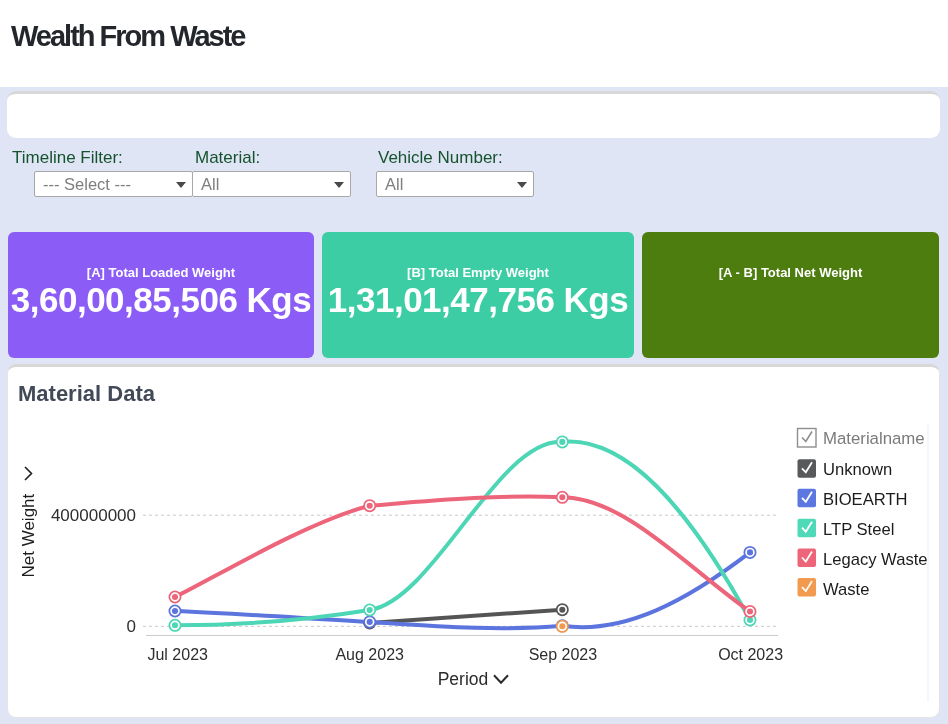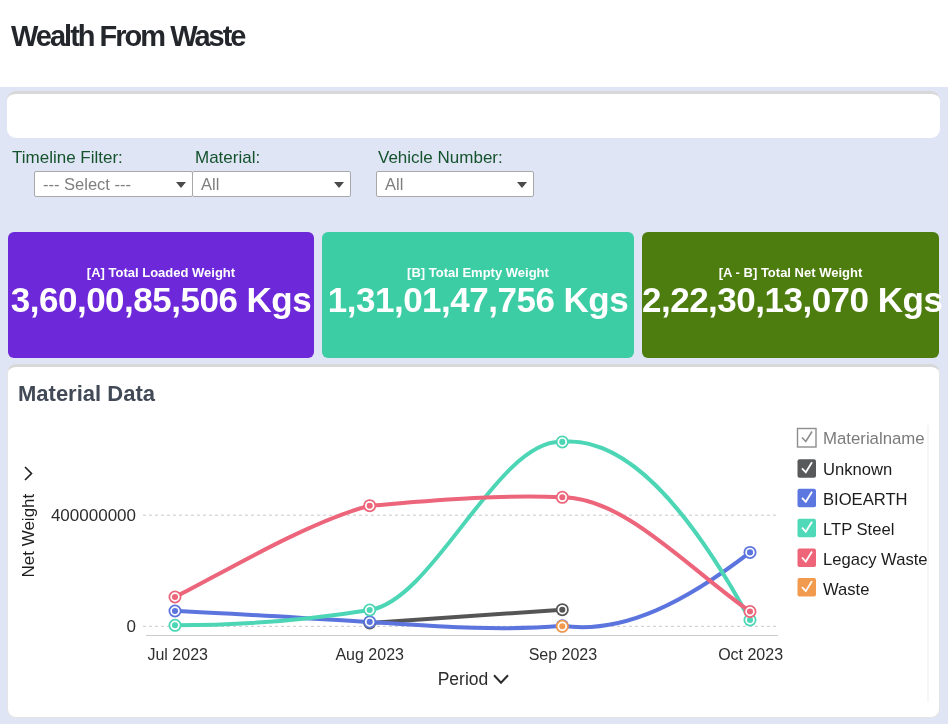--- a/index.html
+++ b/index.html
@@ -37,31 +37,30 @@
   <div id="lav"></div>
   <div class="whitebox" id="box1"></div>
 
   <div class="flabel" style="left:12px;">Timeline Filter:</div>
   <div class="flabel" style="left:195px;">Material:</div>
   <div class="flabel" style="left:378px;">Vehicle Number:</div>
   <div class="sel" style="left:10px;width:159px;margin-left:24px;">--- Select ---<span class="arr"></span></div>
   <div class="sel" style="left:192px;width:159px;">All<span class="arr"></span></div>
   <div class="sel" style="left:376px;width:158px;">All<span class="arr"></span></div>
 
-  <div class="card" style="left:8px;width:306px;background:#6d28d9;">
+  <div class="card" style="left:8px;width:306px;background:#8b5cf6;">
     <div class="t">[A] Total Loaded Weight</div>
     <div class="n">3,60,00,85,506 Kgs</div>
   </div>
   <div class="card" style="left:322px;width:312px;background:#3ccda4;">
     <div class="t">[B] Total Empty Weight</div>
     <div class="n">1,31,01,47,756 Kgs</div>
   </div>
   <div class="card" style="left:642px;width:297px;background:#4d7c0f;">
     <div class="t">[A - B] Total Net Weight</div>
-    <div class="n">2,22,30,13,070 Kgs</div>
   </div>
 
   <div class="whitebox" id="panel"></div>
   <div id="mdtitle">Material Data</div>
 
   <svg width="948" height="724" viewBox="0 0 948 724">
 
     <line x1="143" y1="515.2" x2="776" y2="515.2" stroke="#c9c9c9" stroke-width="1" stroke-dasharray="3,3"></line>
     <line x1="143" y1="626.3" x2="776" y2="626.3" stroke="#c9c9c9" stroke-width="1" stroke-dasharray="3,3"></line>
     <line x1="146" y1="635.5" x2="778" y2="635.5" stroke="#cccccc" stroke-width="1"></line>

